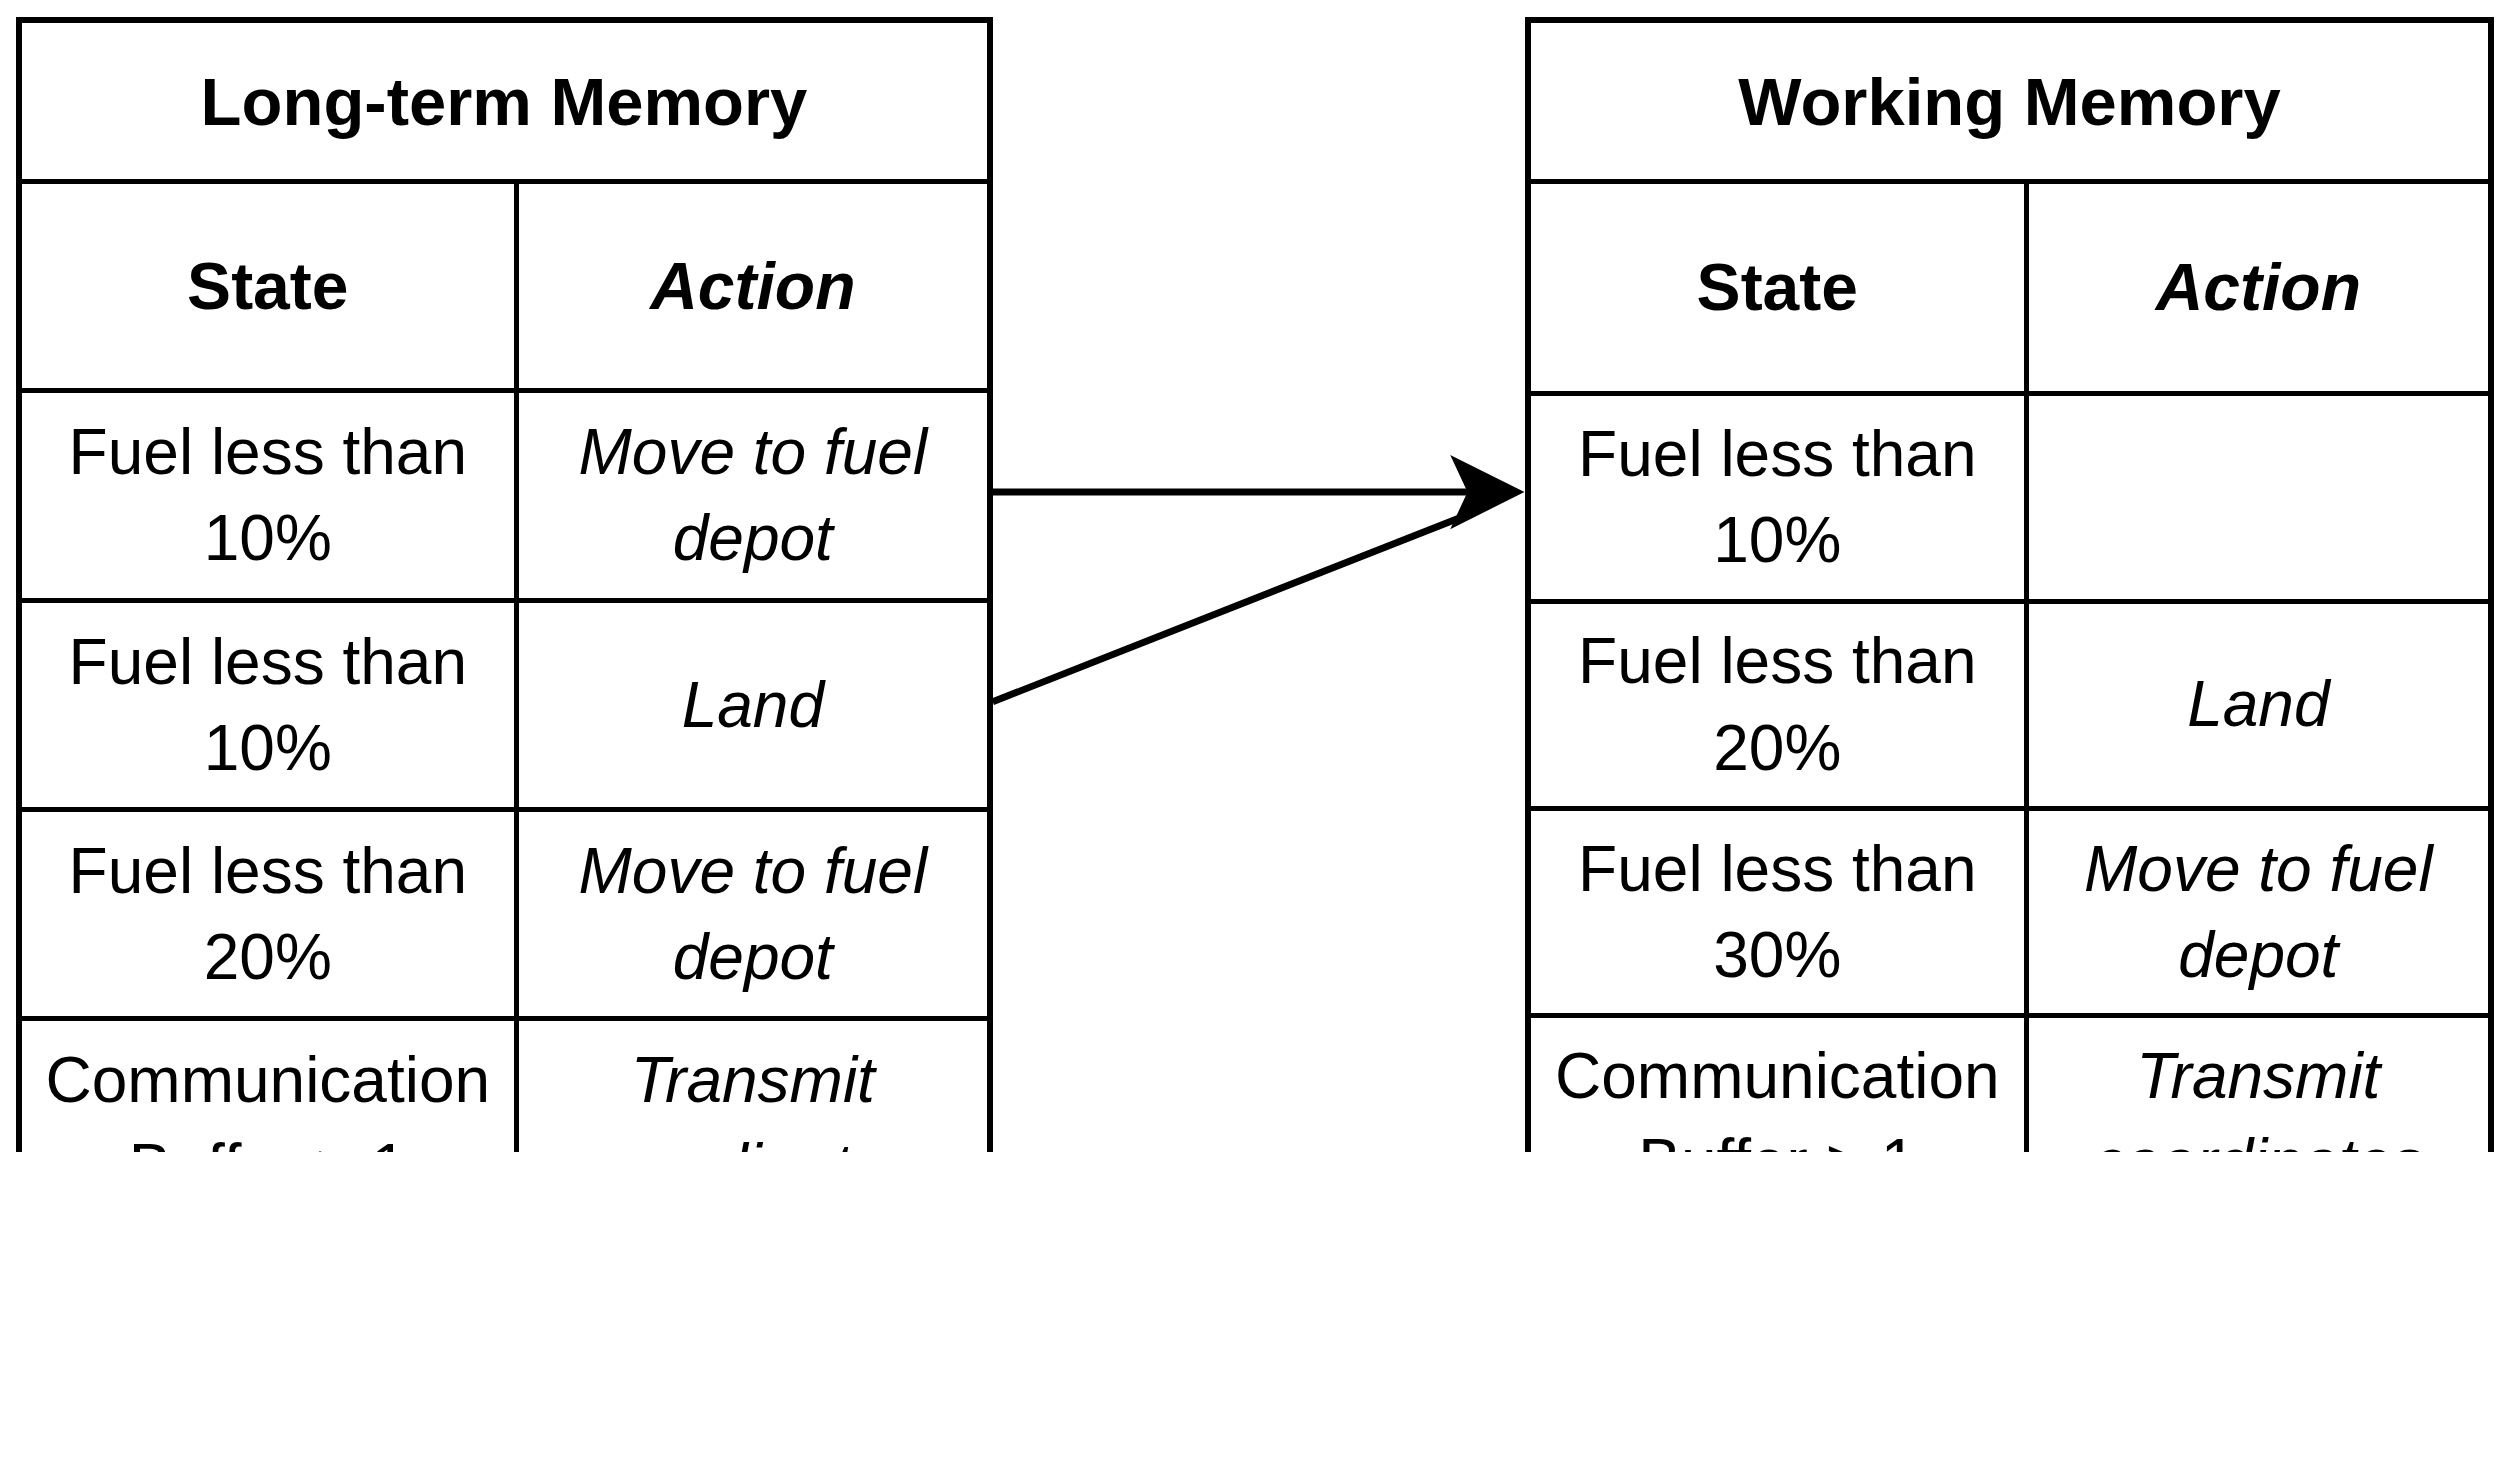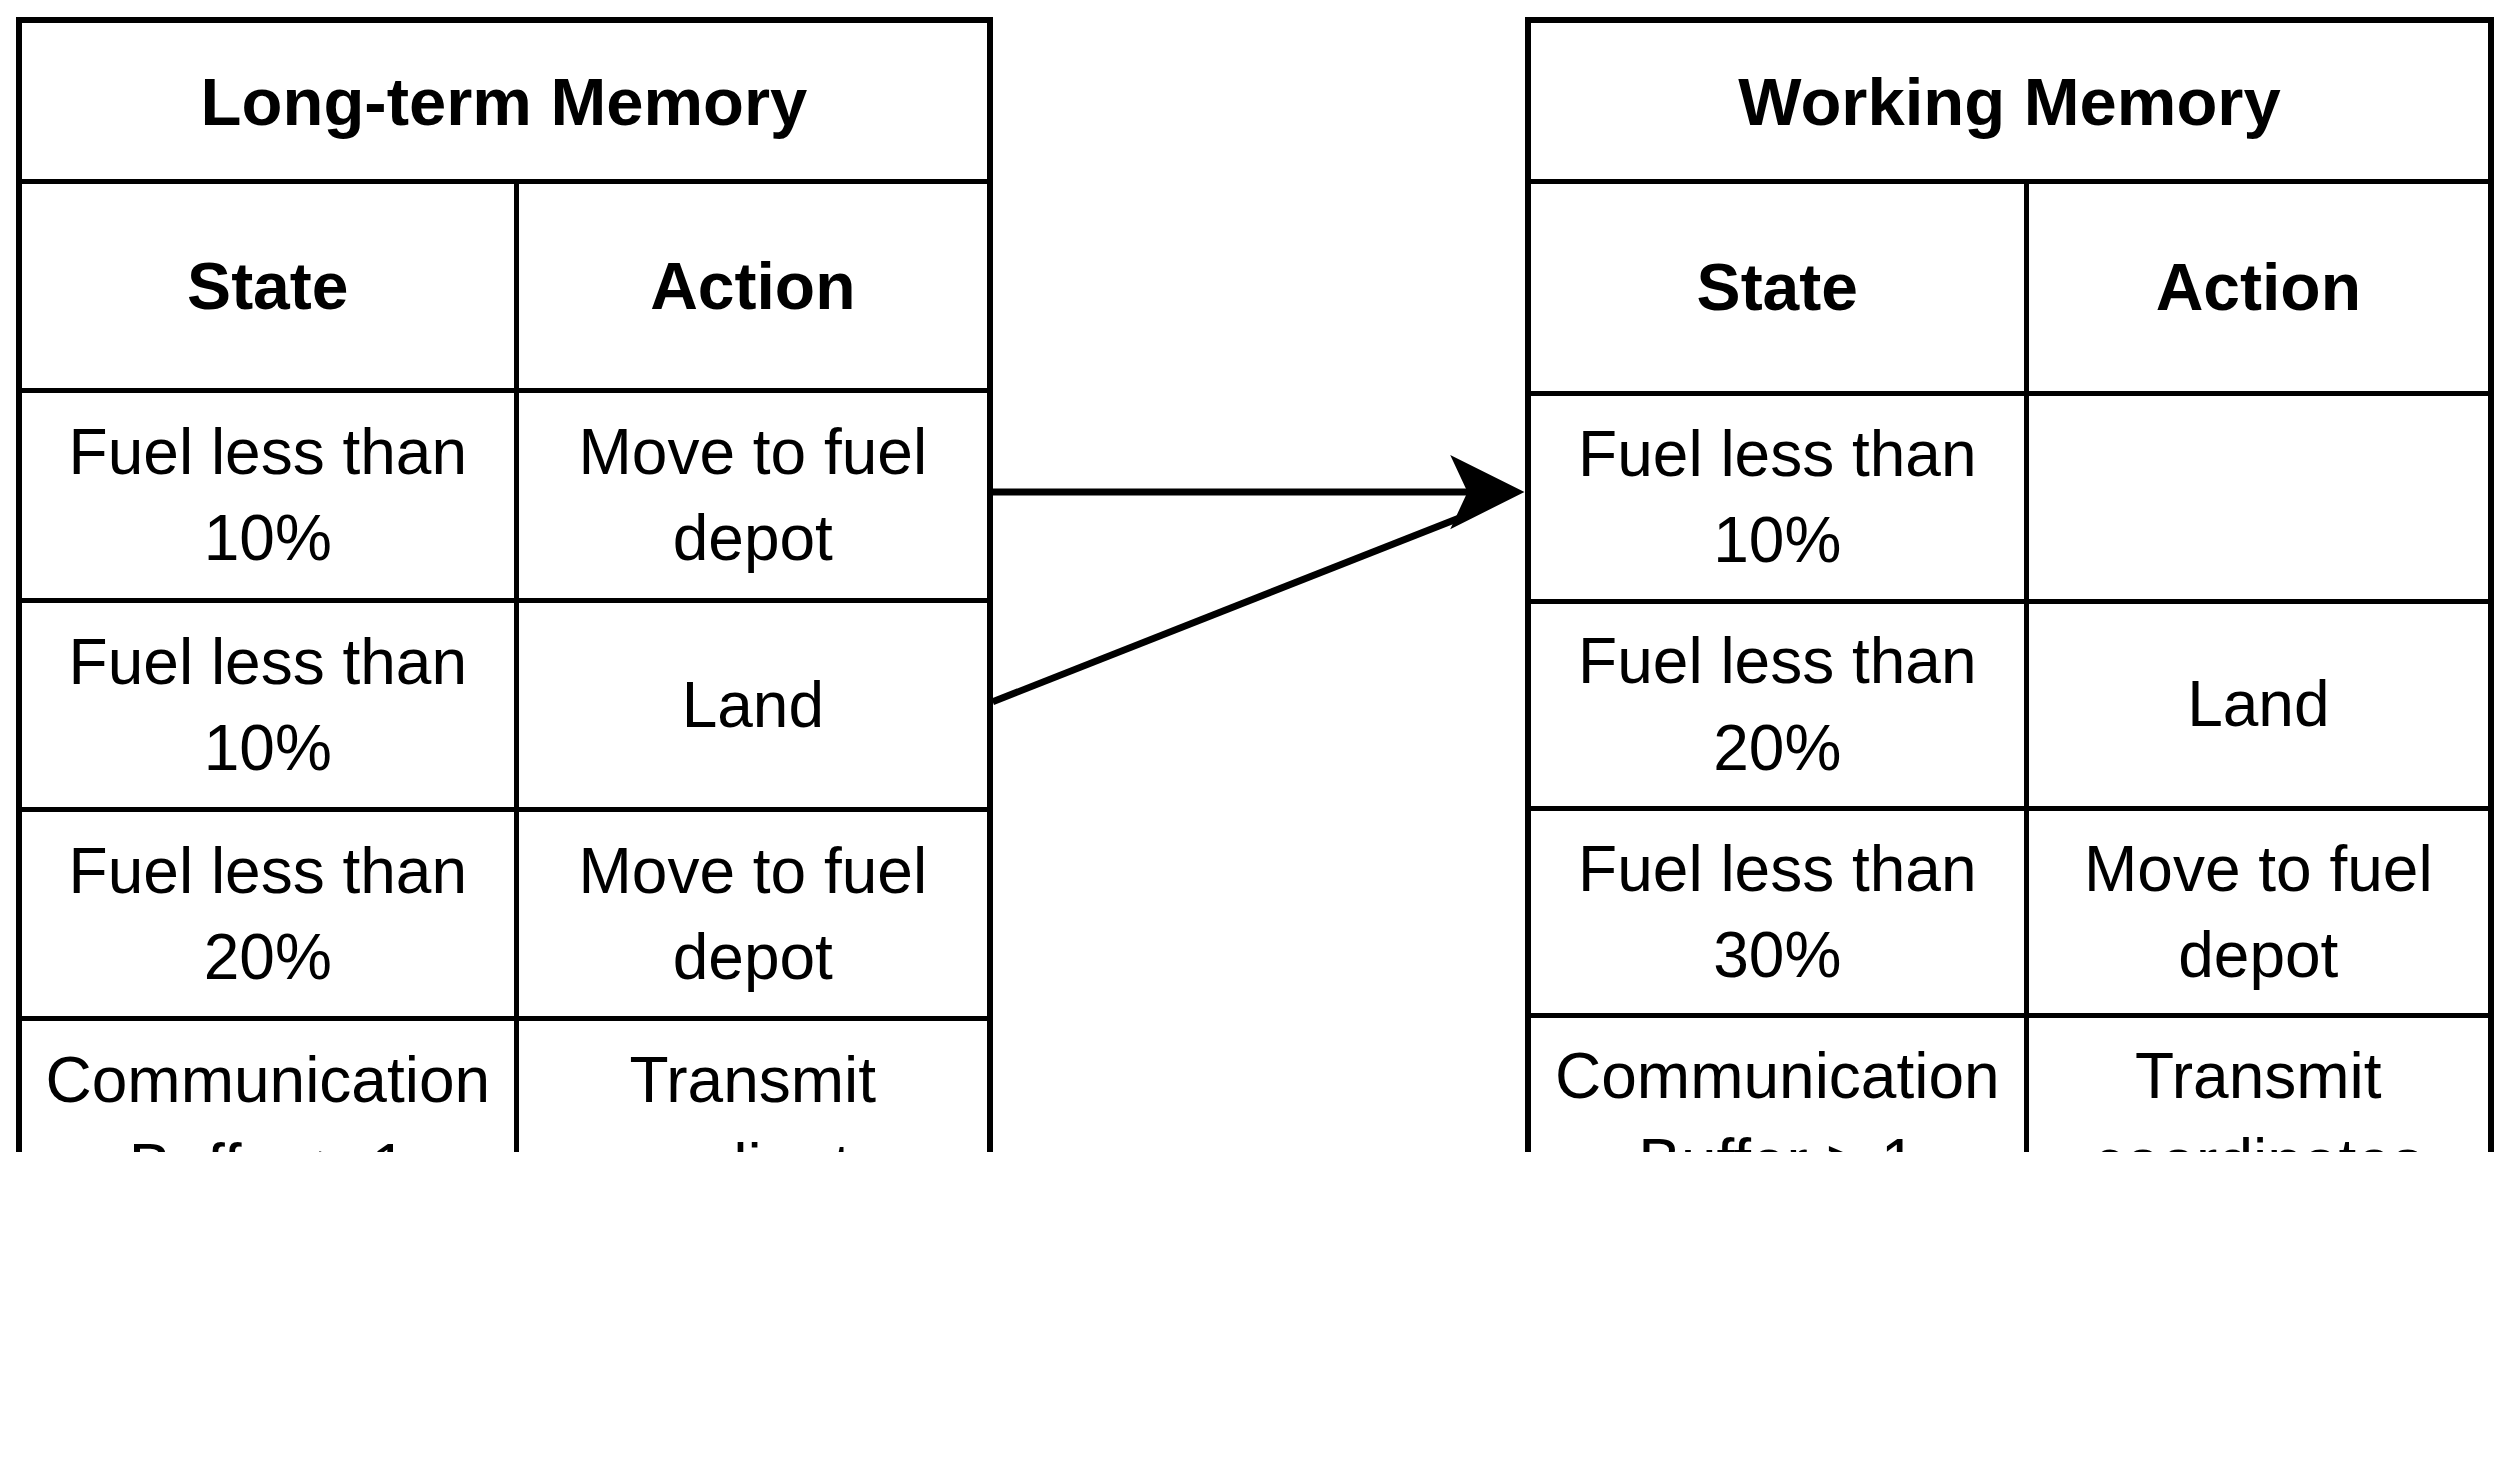--- a/index.html
+++ b/index.html
@@ -62,21 +62,21 @@
     text-align: center;
     font-size: 64px;
     line-height: 1.35;
     padding: 0 24px;
     box-sizing: border-box;
   }
   .cell.head {
     font-weight: bold;
     font-size: 66px;
   }
-  .cell.bl { border-left: 5.2px solid #000000; }
+  .cell.bl { border-left: 5.2px solid #000000; font-style: italic; }
   .cell.bt { border-top: 5.2px solid #000000; }
   .arrow-layer {
     position: absolute;
     left: 0;
     top: 0;
     pointer-events: none;
   }
 </style>
 </head>
 <body>

